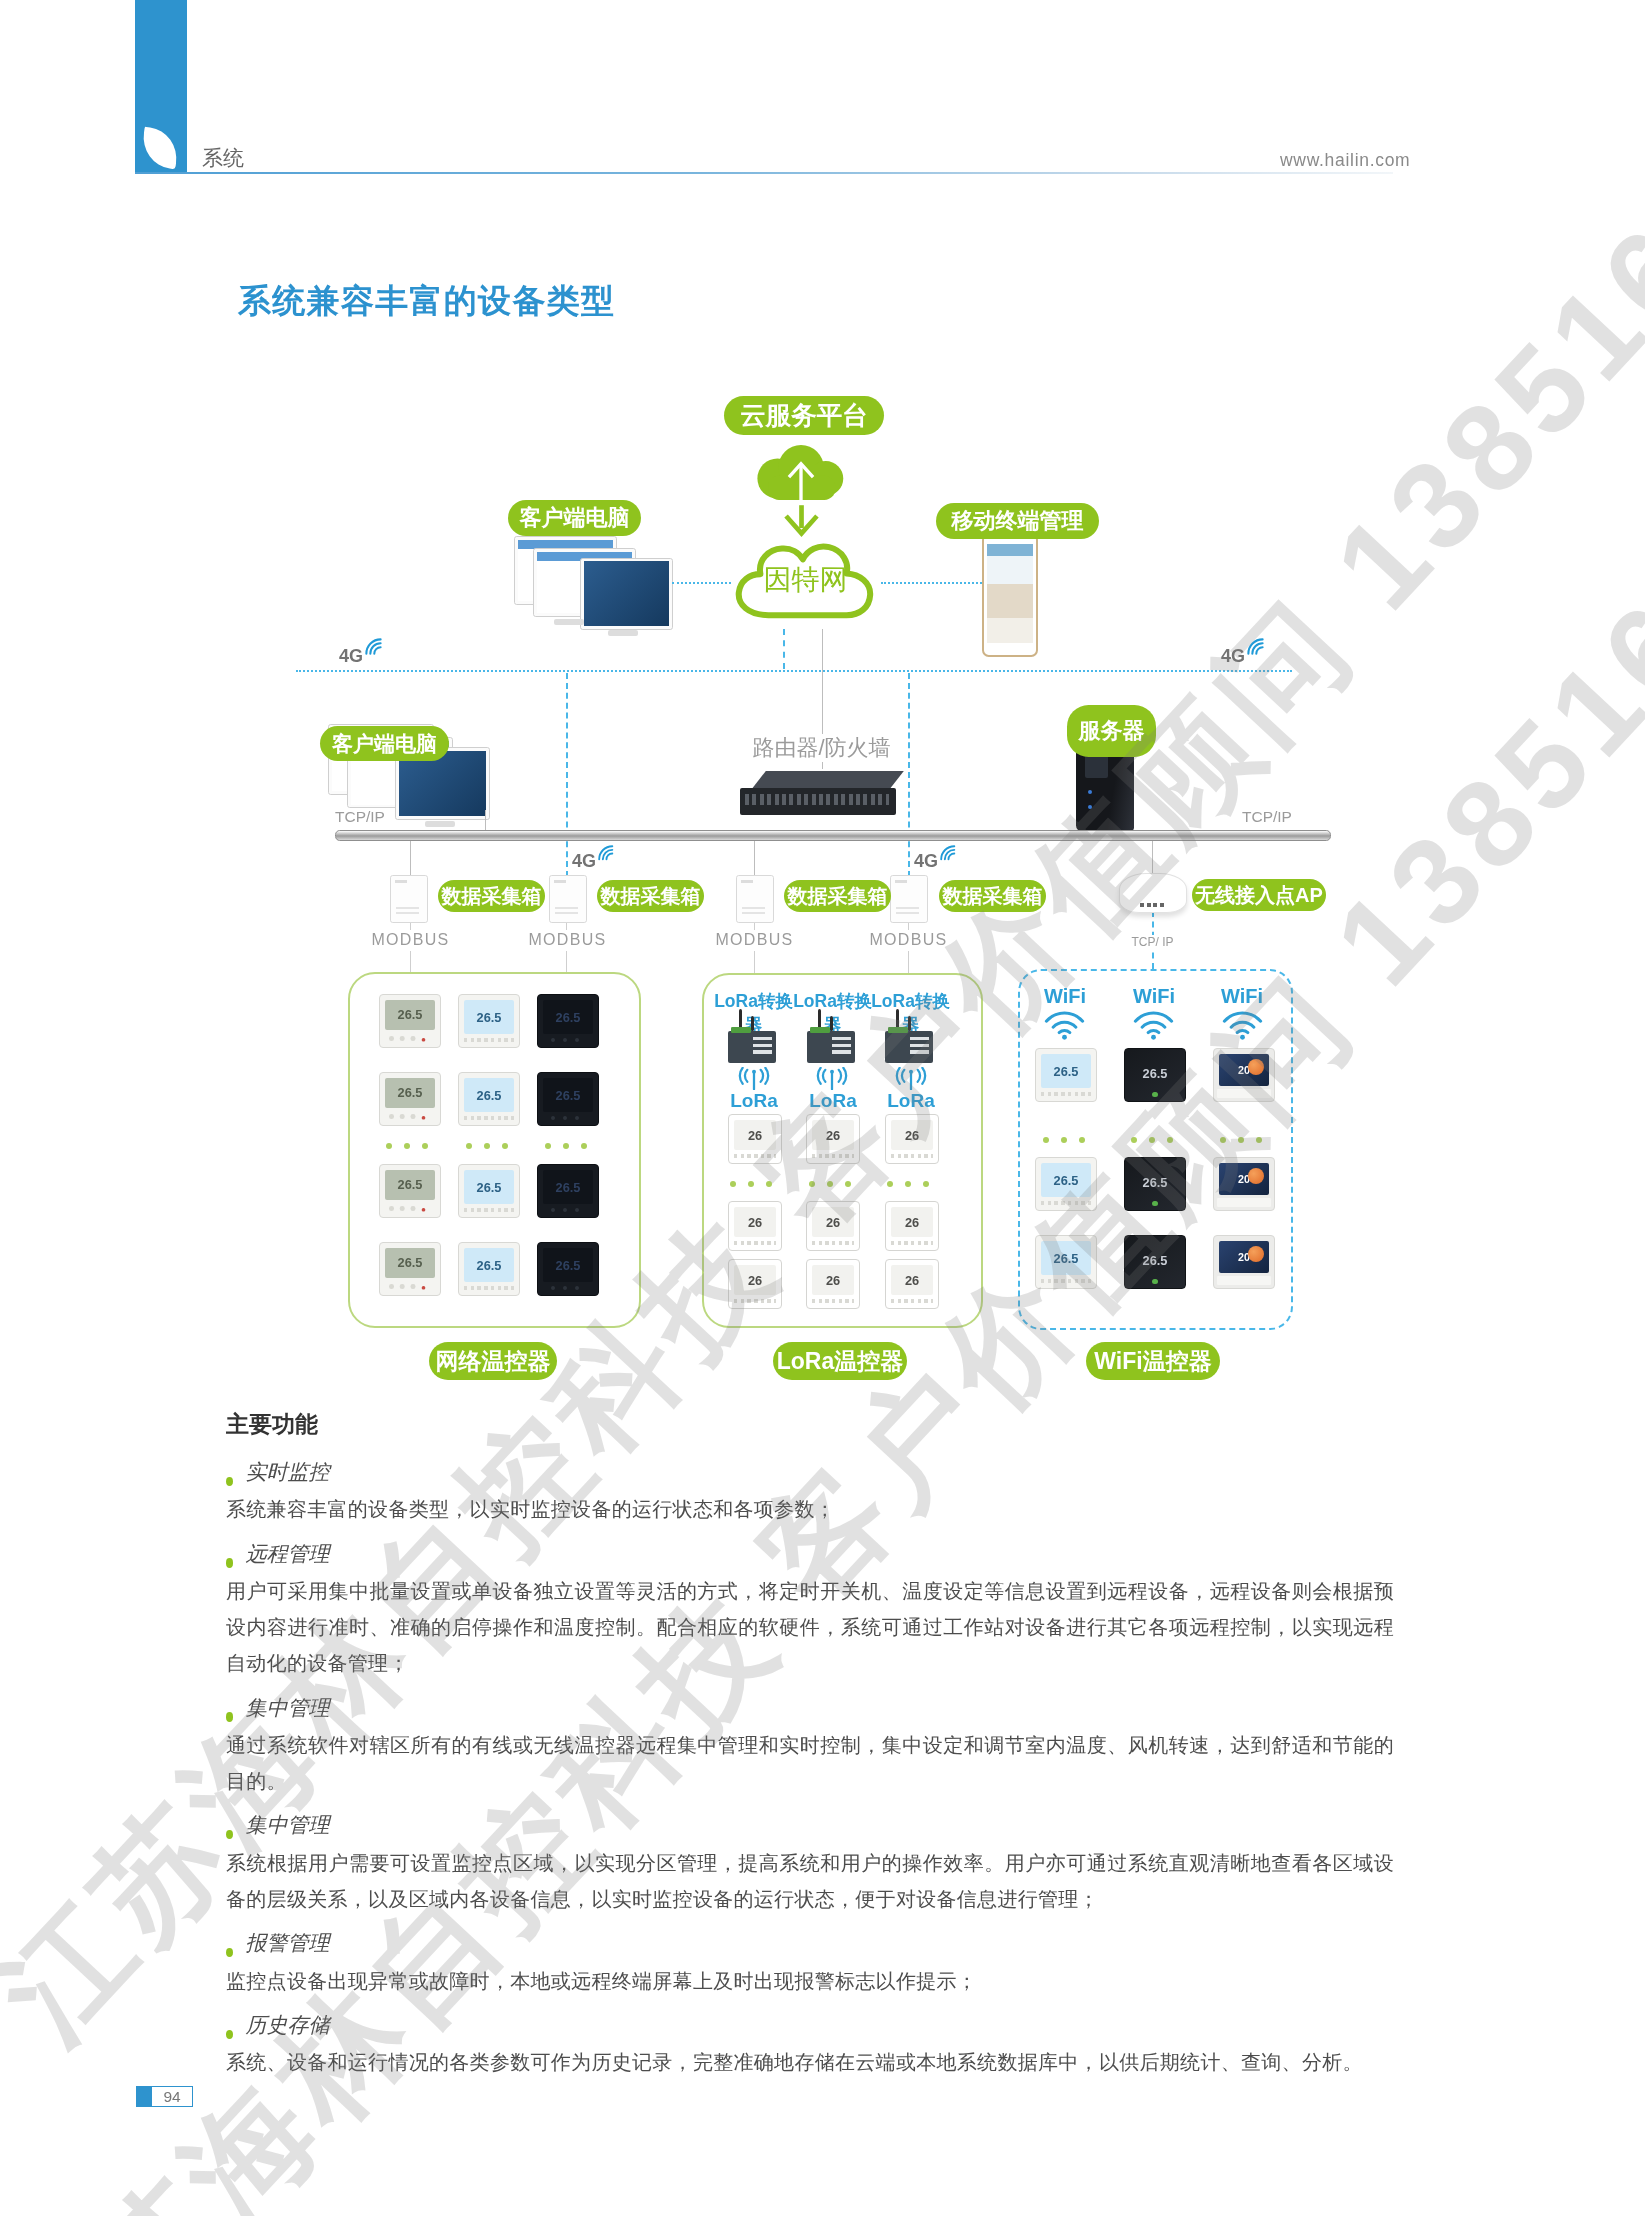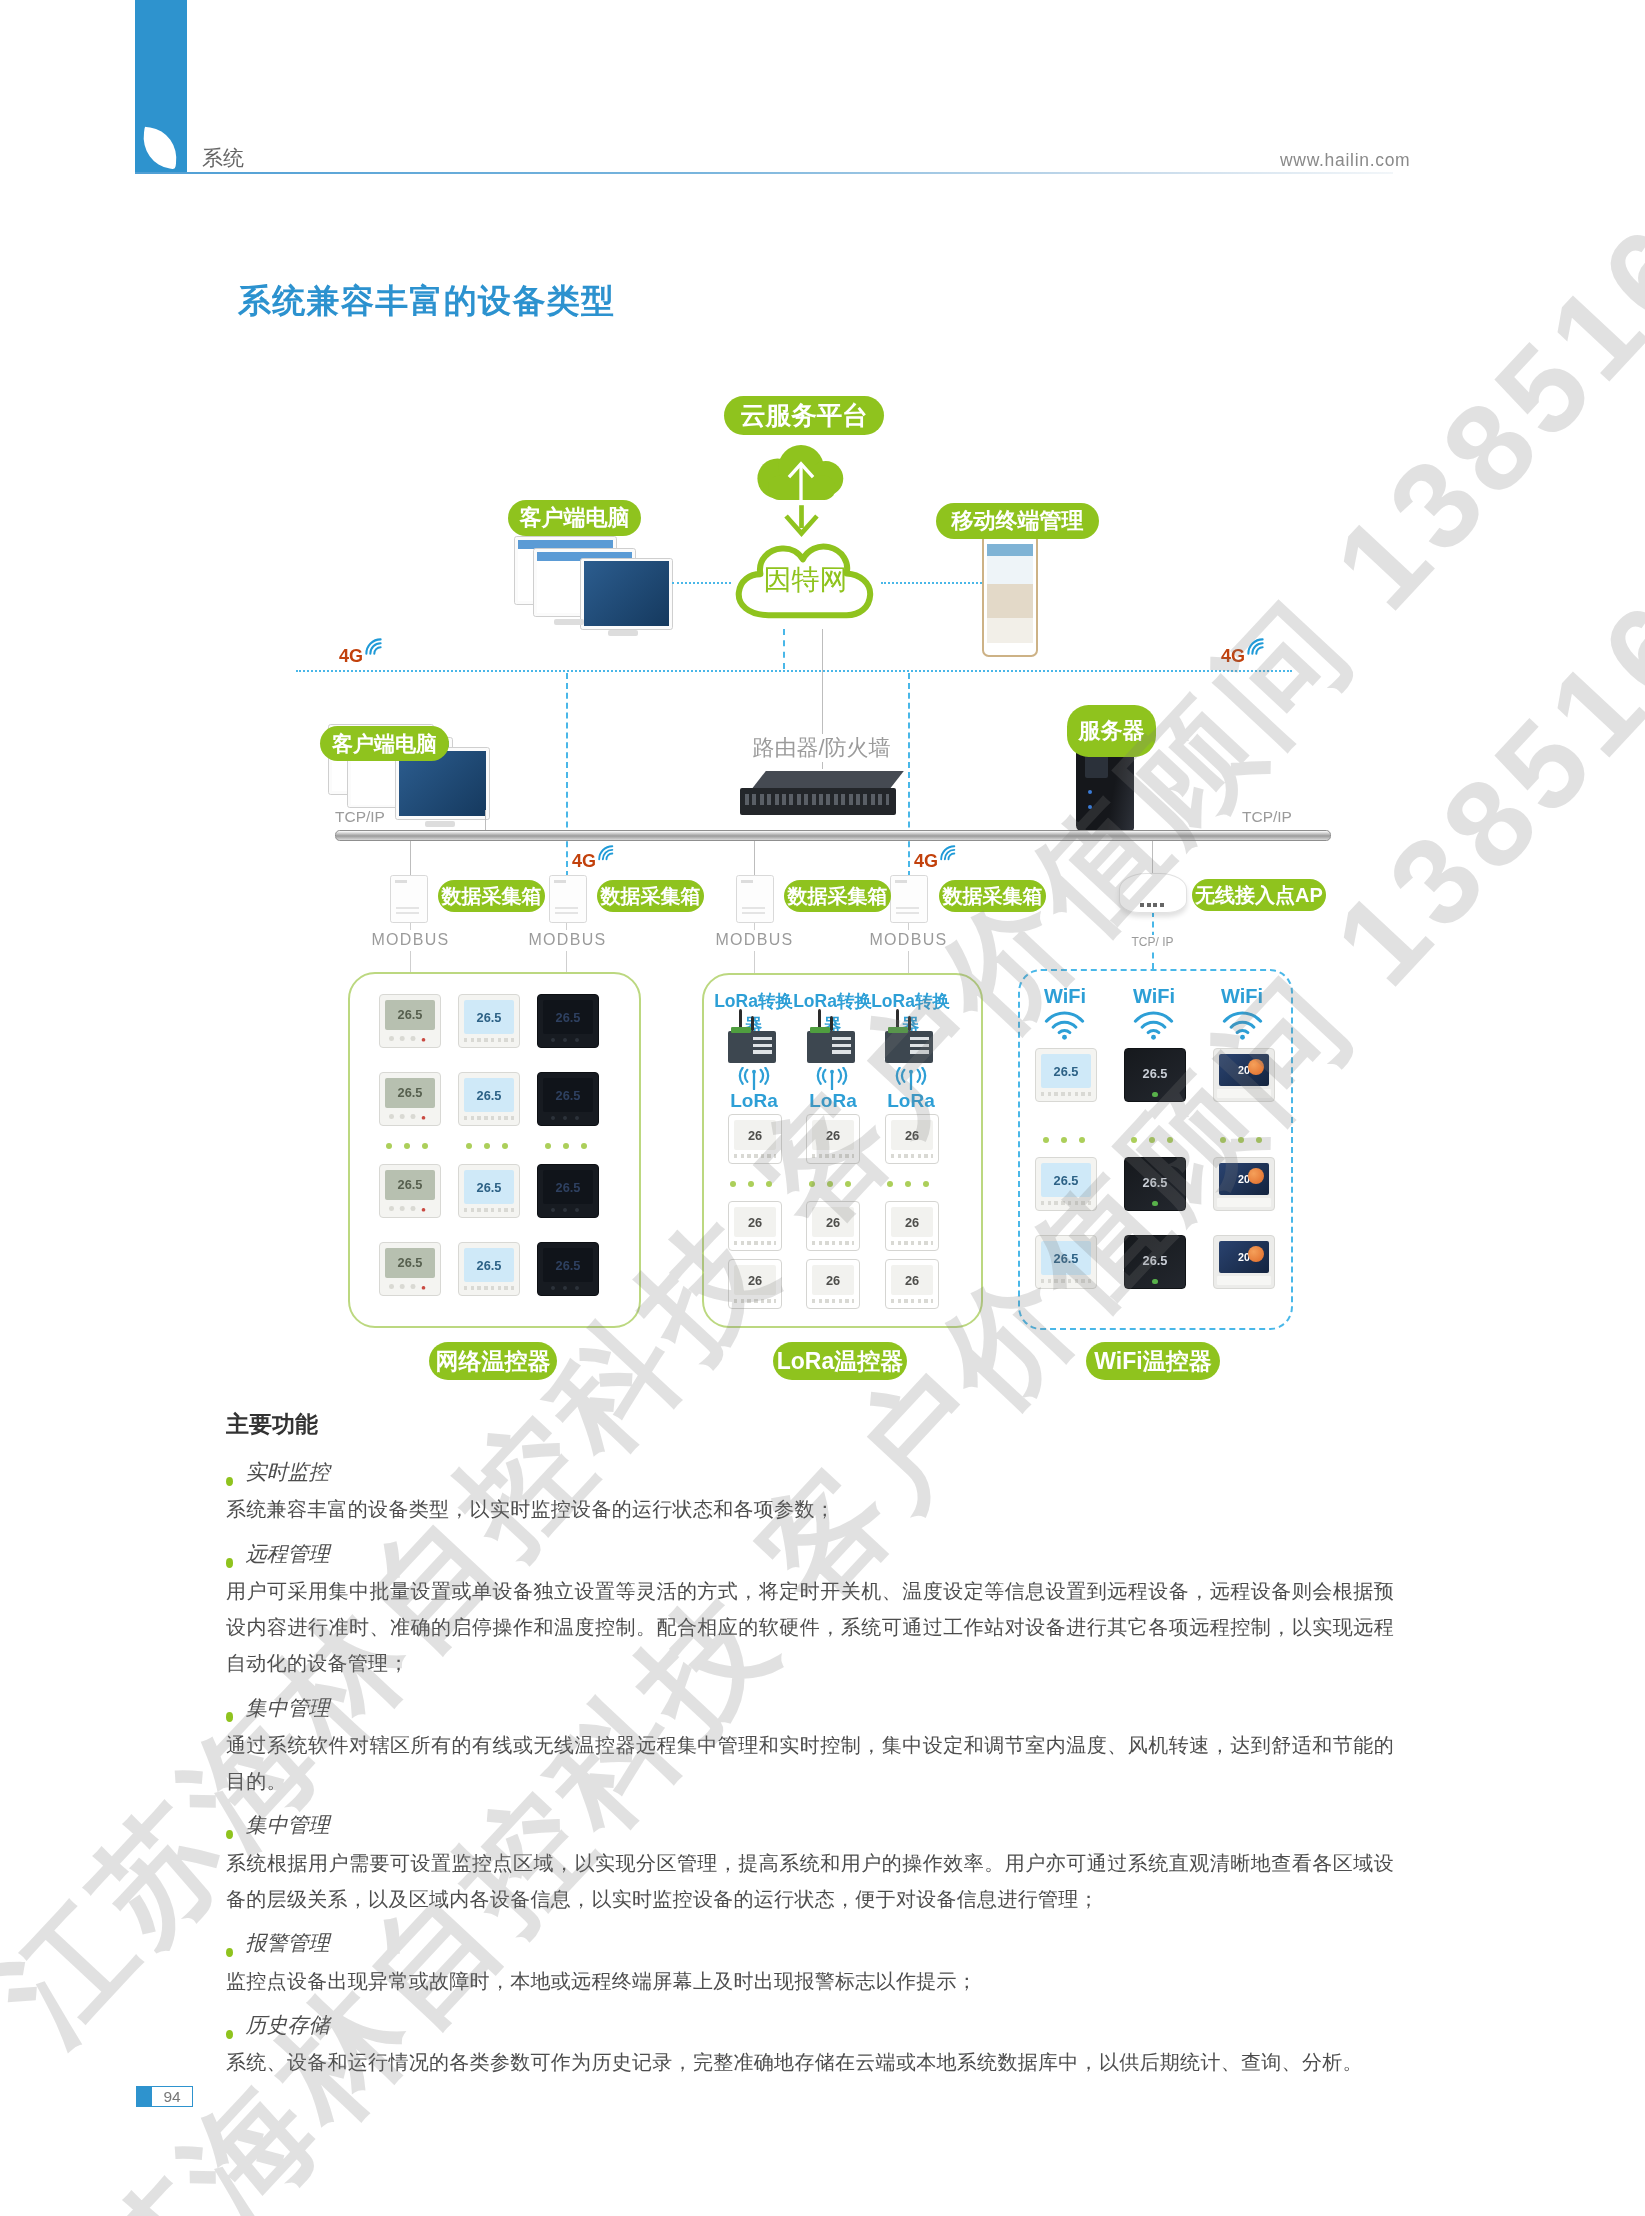--- a/index.html
+++ b/index.html
@@ -93,21 +93,21 @@
   .t-color::after{content:"";position:absolute;left:3.4px;right:3.4px;bottom:3.4px;height:8.7px;background:#f6f6f4;border-radius:1.3px;}
   
   .dots3{display:flex;gap:12px;z-index:5;}
   .dots3 span{width:6px;height:6px;border-radius:50%;background:#accf5a;}
   
   .gbox{border:2px solid #bcd880;border-radius:27px;z-index:2;}
   .gbox-dash{border:2px dashed #49b7e8;border-radius:23px;z-index:2;}
   
   .sig{fill:none;stroke:#1f9ad7;stroke-width:2.6;stroke-linecap:round;}
   .g4wrap{display:flex;align-items:flex-end;z-index:15;}
-  .g4wrap .g4t{font-size:18px;font-weight:bold;color:#c2410c;line-height:1;}
+  .g4wrap .g4t{font-size:18px;font-weight:bold;color:#737373;line-height:1;}
   .wifiicon{fill:none;stroke:#2d9fd6;stroke-width:4.5;stroke-linecap:round;}
   .anticon{fill:none;stroke:#2d9fd6;stroke-width:3.4;stroke-linecap:round;}
   
   .features{left:226px;top:1409px;width:1168px;color:#4d4d4d;z-index:20;}
   .features h3{margin:0 0 15px 0;font-size:23px;color:#333;}
   .feat-label{display:flex;align-items:flex-end;margin:9.4px 0 5.4px 0;font-size:21px;height:31px;font-style:italic;}
   .feat-label .bdot{width:7.4px;height:9.4px;border-radius:50%;background:#8fc31e;margin-right:12px;}
   .feat-desc{margin:0;font-size:20px;line-height:1.8;letter-spacing:0.3px;text-align:justify;}
   
   .pagenum{left:136px;top:2086px;width:55px;height:19px;border:1.3px solid #2e93ce;display:flex;align-items:flex-end;z-index:20;}

